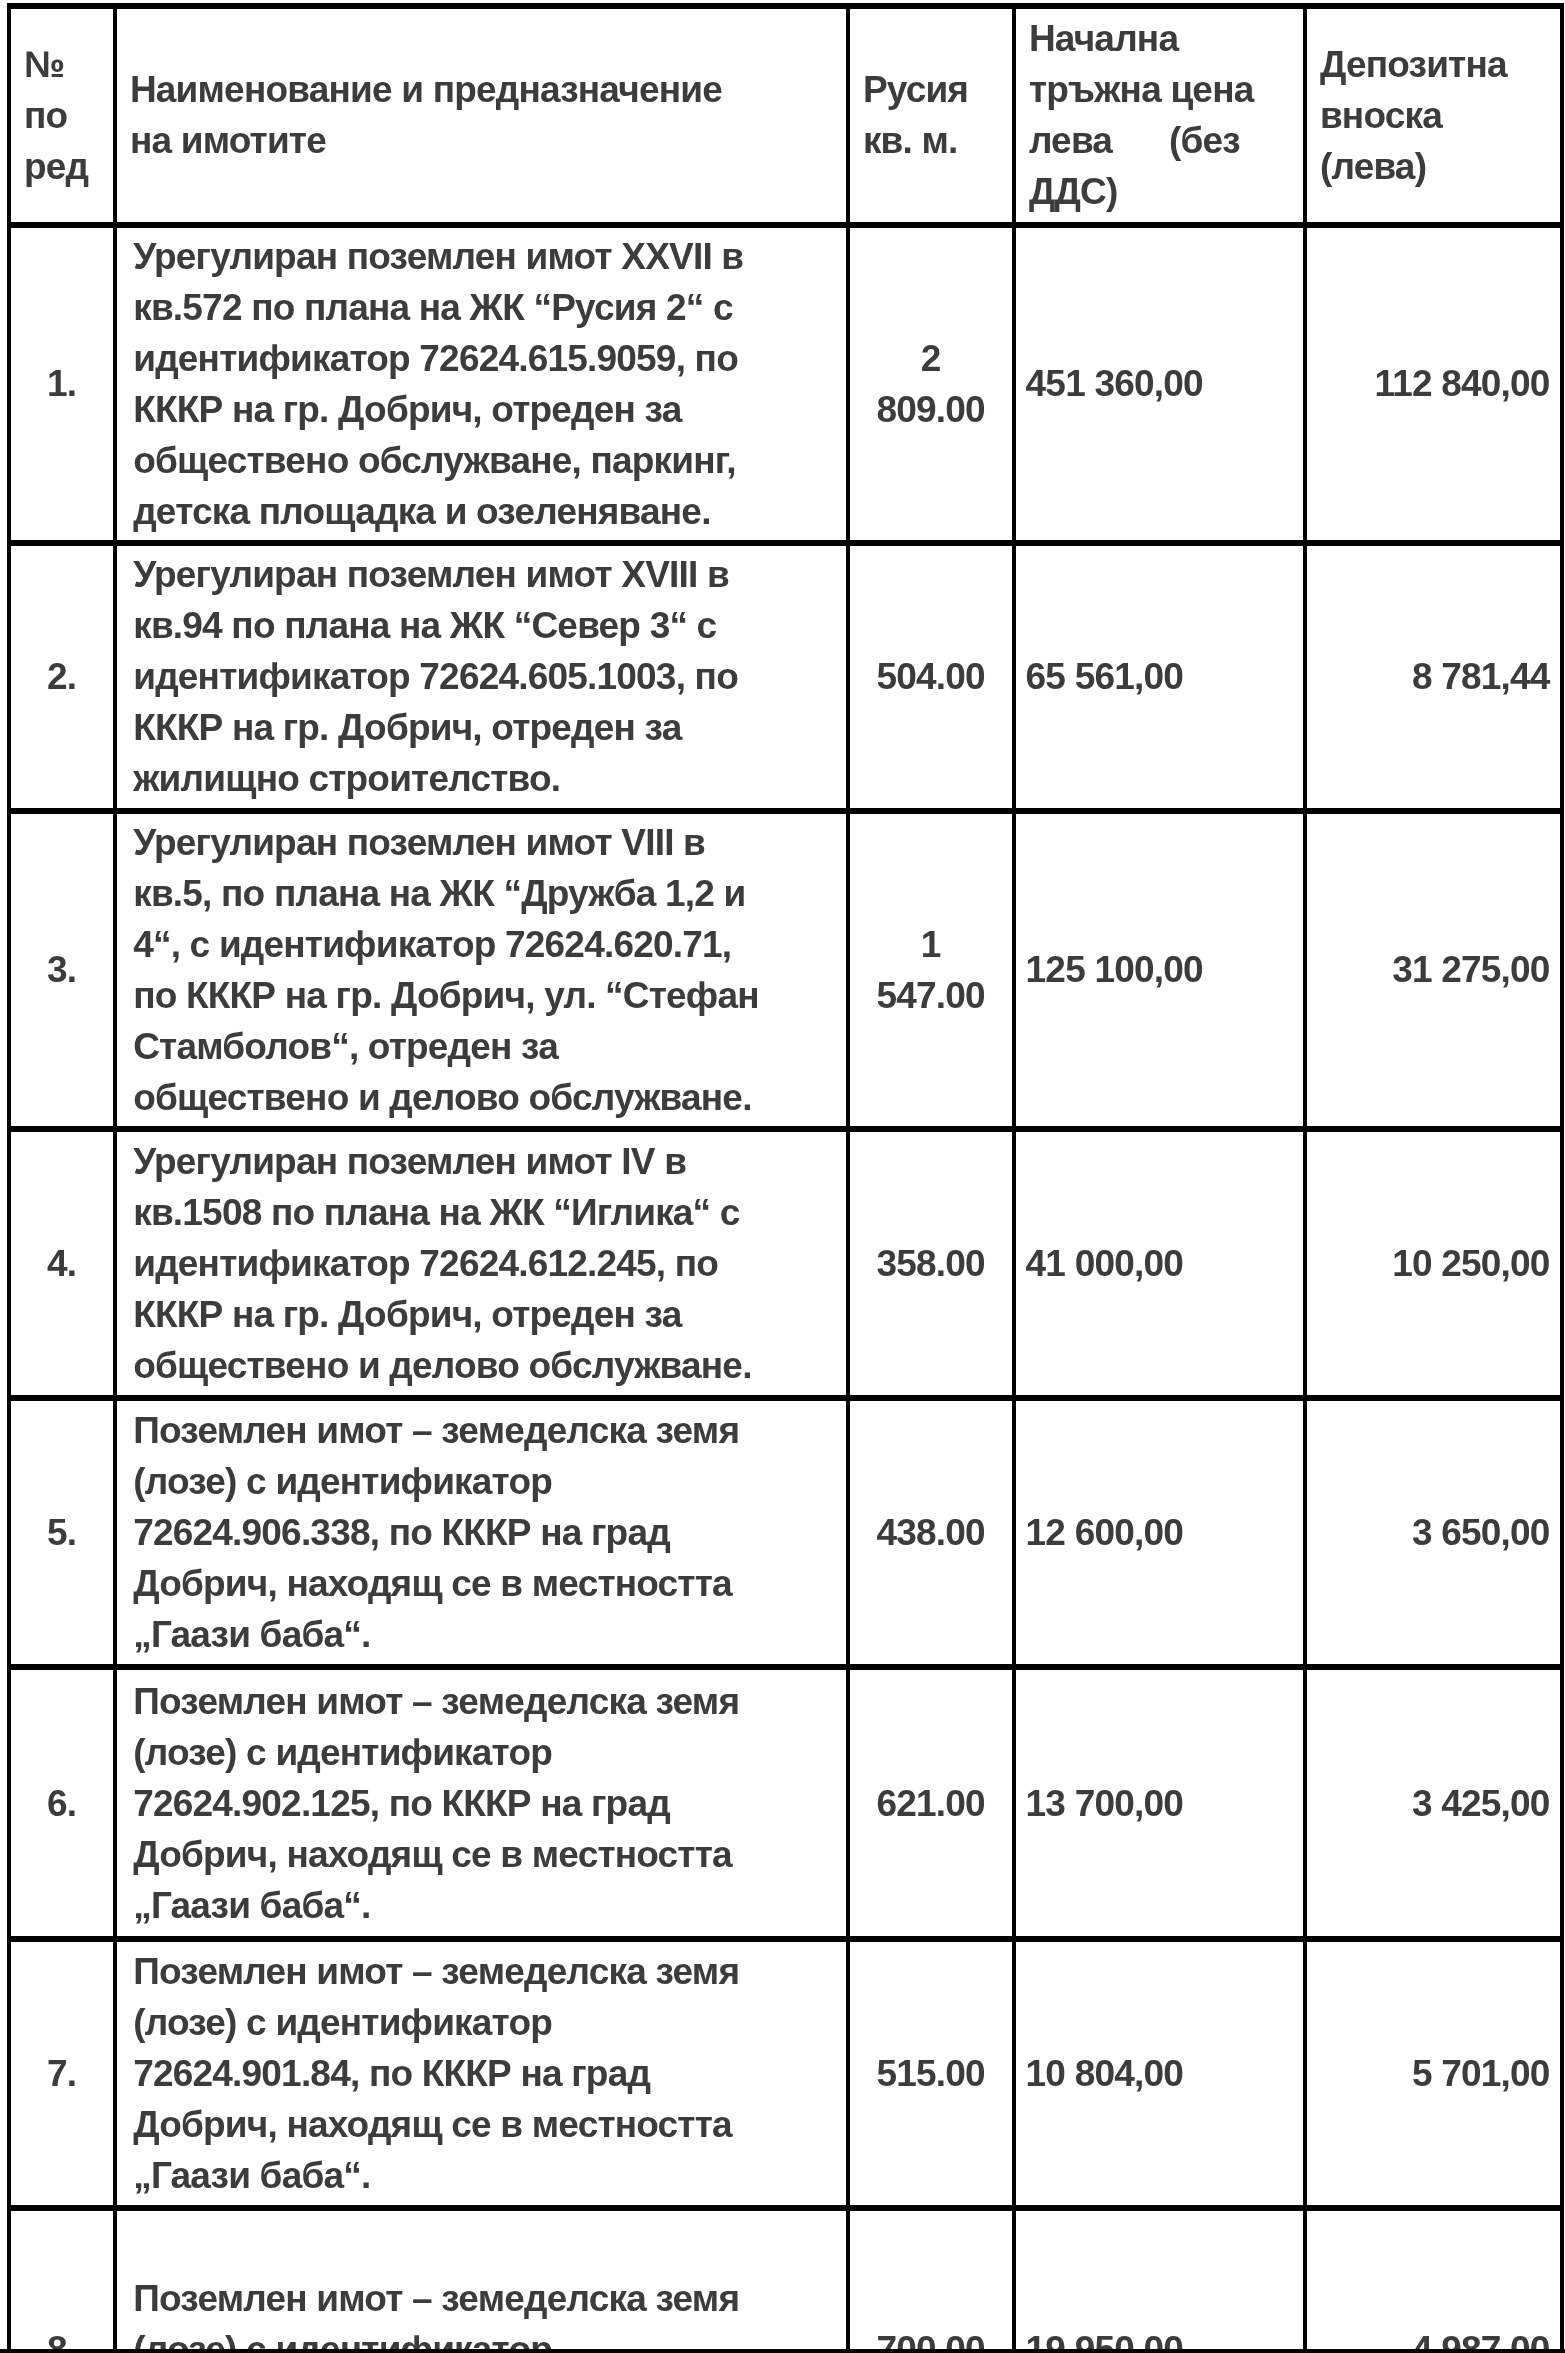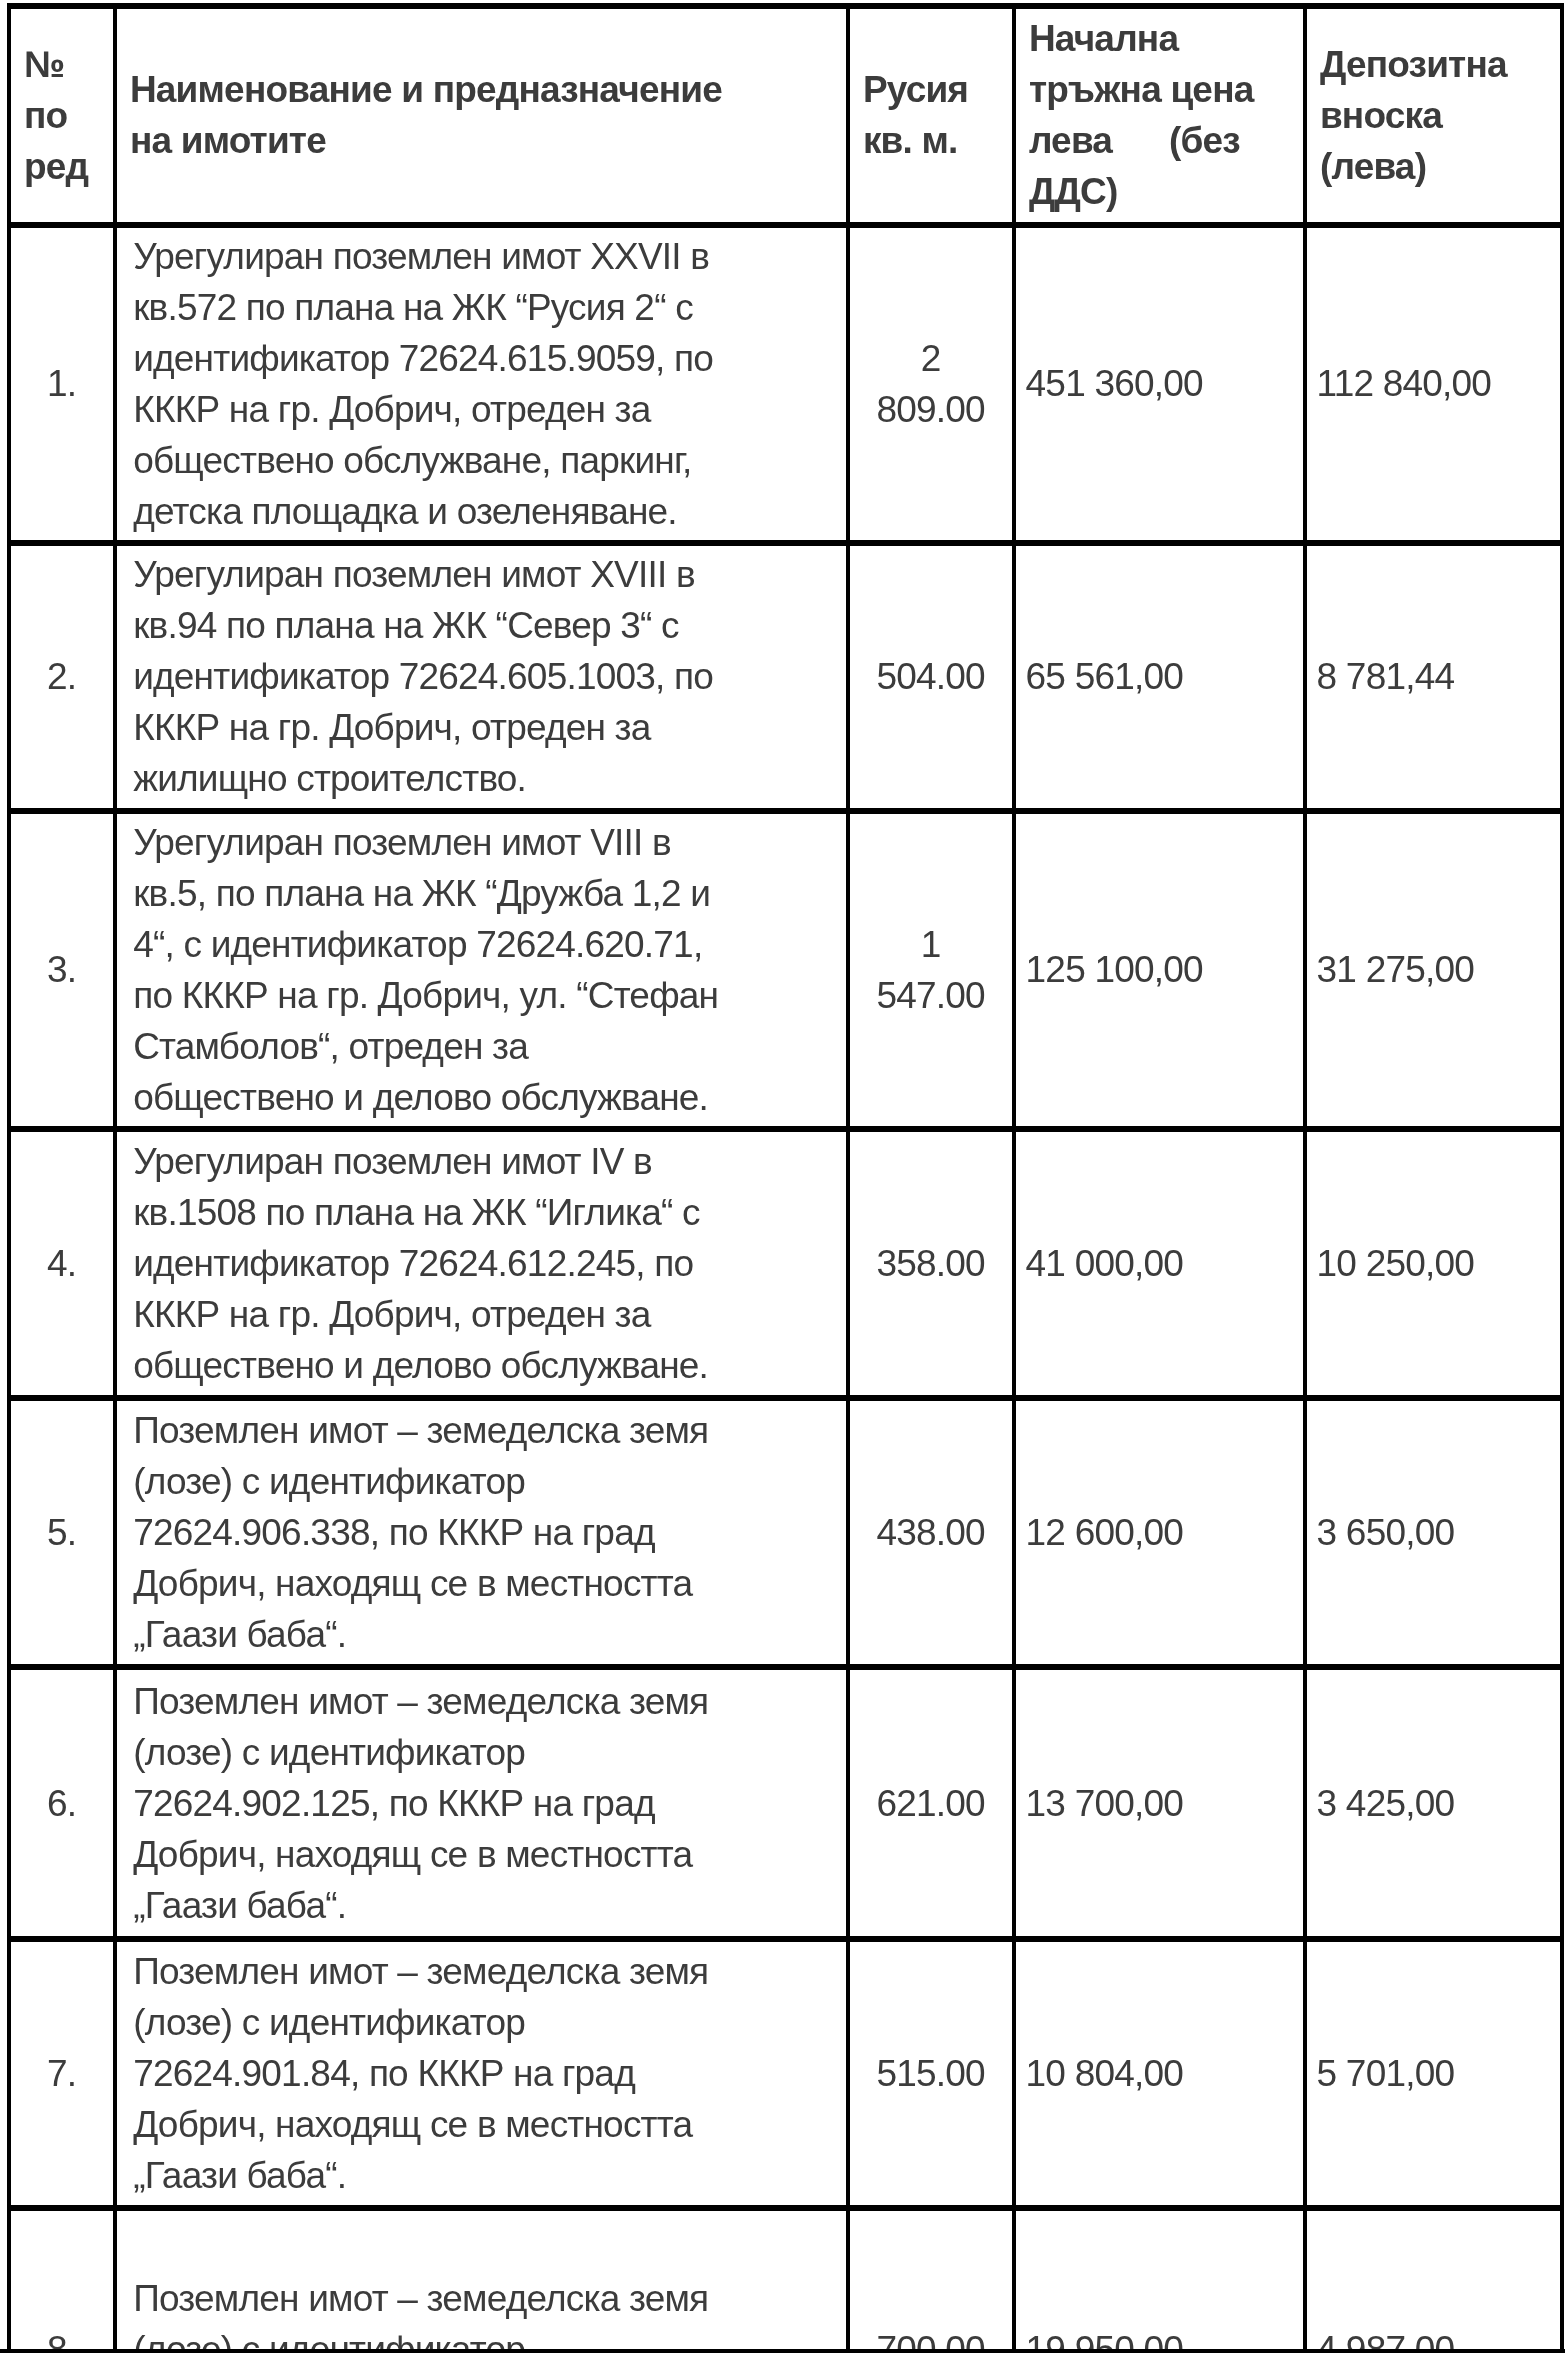--- a/index.html
+++ b/index.html
@@ -33,31 +33,32 @@
     border: 4.1px solid #000000;
     border-top-width: 6.6px;
     border-bottom-width: 6.6px;
     vertical-align: middle;
     font-size: 37px;
     line-height: 51px;
     letter-spacing: -0.8px;
     white-space: pre-wrap;
     overflow: hidden;
     padding: 3.3px 10px;
+    font-weight: bold;
   }
   .props th {
     font-weight: bold;
     text-align: left;
     padding-left: 13.3px;
   }
   td.c-num   { text-align: center; }
   td.c-name  { text-align: left; padding-left: 16.6px; padding-right: 13.3px; }
   td.c-area  { text-align: center; }
   td.c-price { text-align: left; }
-  td.c-dep   { text-align: left; }
+  td.c-dep   { text-align: right; }
   .bottom-edge {
     position: absolute;
     left: 0;
     bottom: 0;
     width: 100%;
     height: 5px;
     background: #000000;
   }
 </style>
 </head>

